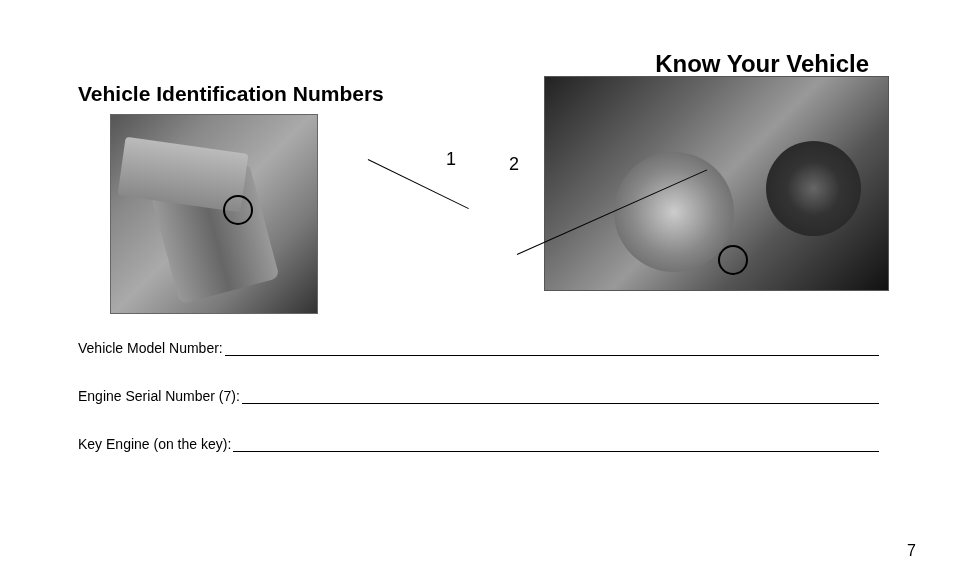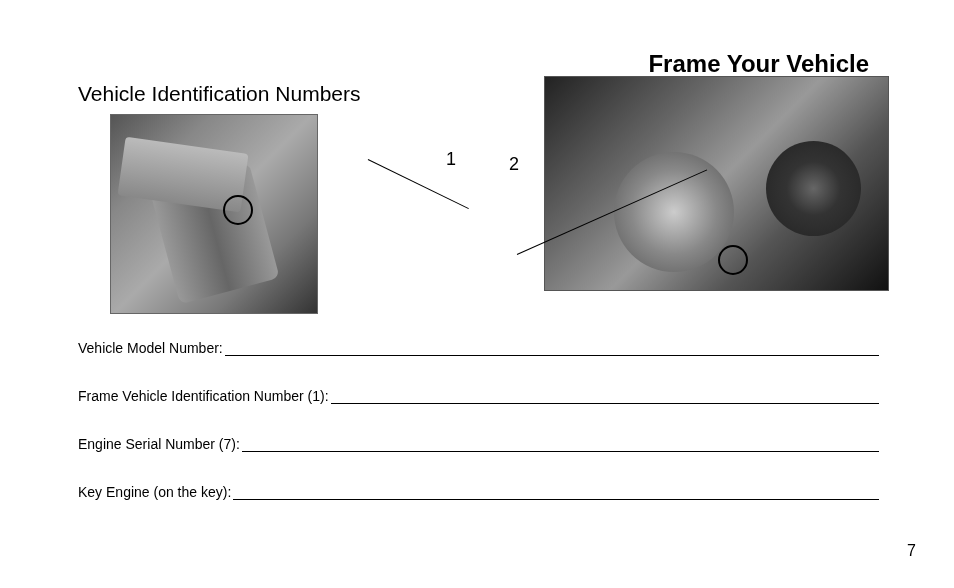--- a/index.html
+++ b/index.html
@@ -17,21 +17,21 @@
     }
     .main-title {
       text-align: right;
       font-size: 24px;
       font-weight: bold;
       margin-bottom: 4px;
       padding-right: 20px;
     }
     .section-title {
       font-size: 21px;
-      font-weight: normal;
+      font-weight: bold;
       margin-bottom: 8px;
     }
     .images-row {
       display: flex;
       align-items: flex-start;
       margin-bottom: 26px;
       position: relative;
     }
     .image-container {
       position: relative;
@@ -185,21 +185,21 @@
     .page-number {
       position: absolute;
       bottom: 28px;
       right: 38px;
       font-size: 16px;
     }
   </style>
 </head>
 <body>
 
-<div class="main-title">Frame Your Vehicle</div>
+<div class="main-title">Know Your Vehicle</div>
 <div class="section-title">Vehicle Identification Numbers</div>
 
 <div class="images-row">
   <div class="image-container image-left">
     <div class="vehicle-image">
       <div class="callout-circle callout-1"></div>
     </div>
     <div class="leader-line leader-1"></div>
   </div>
   <div class="callout-label label-1">1</div>
@@ -212,24 +212,20 @@
     </div>
   </div>
 </div>
 
 <div class="form-fields">
   <div class="form-field">
     <span class="form-label">Vehicle Model Number:</span>
     <span class="form-line"></span>
   </div>
   <div class="form-field">
-    <span class="form-label">Frame Vehicle Identification Number (1):</span>
-    <span class="form-line"></span>
-  </div>
-  <div class="form-field">
     <span class="form-label">Engine Serial Number (7):</span>
     <span class="form-line"></span>
   </div>
   <div class="form-field">
     <span class="form-label">Key Engine (on the key):</span>
     <span class="form-line"></span>
   </div>
 </div>
 
 <div class="page-number">7</div>

